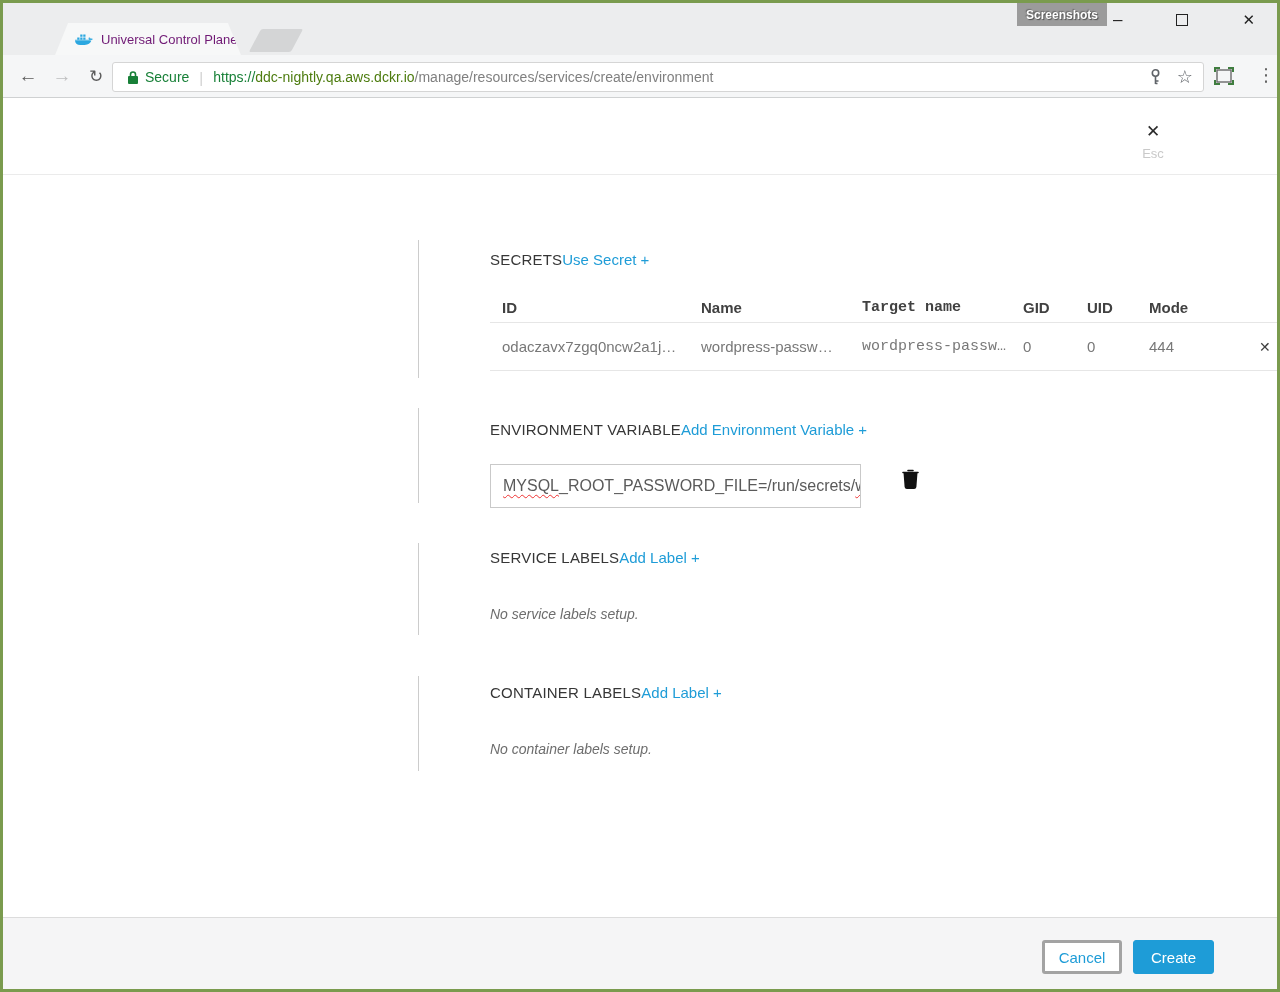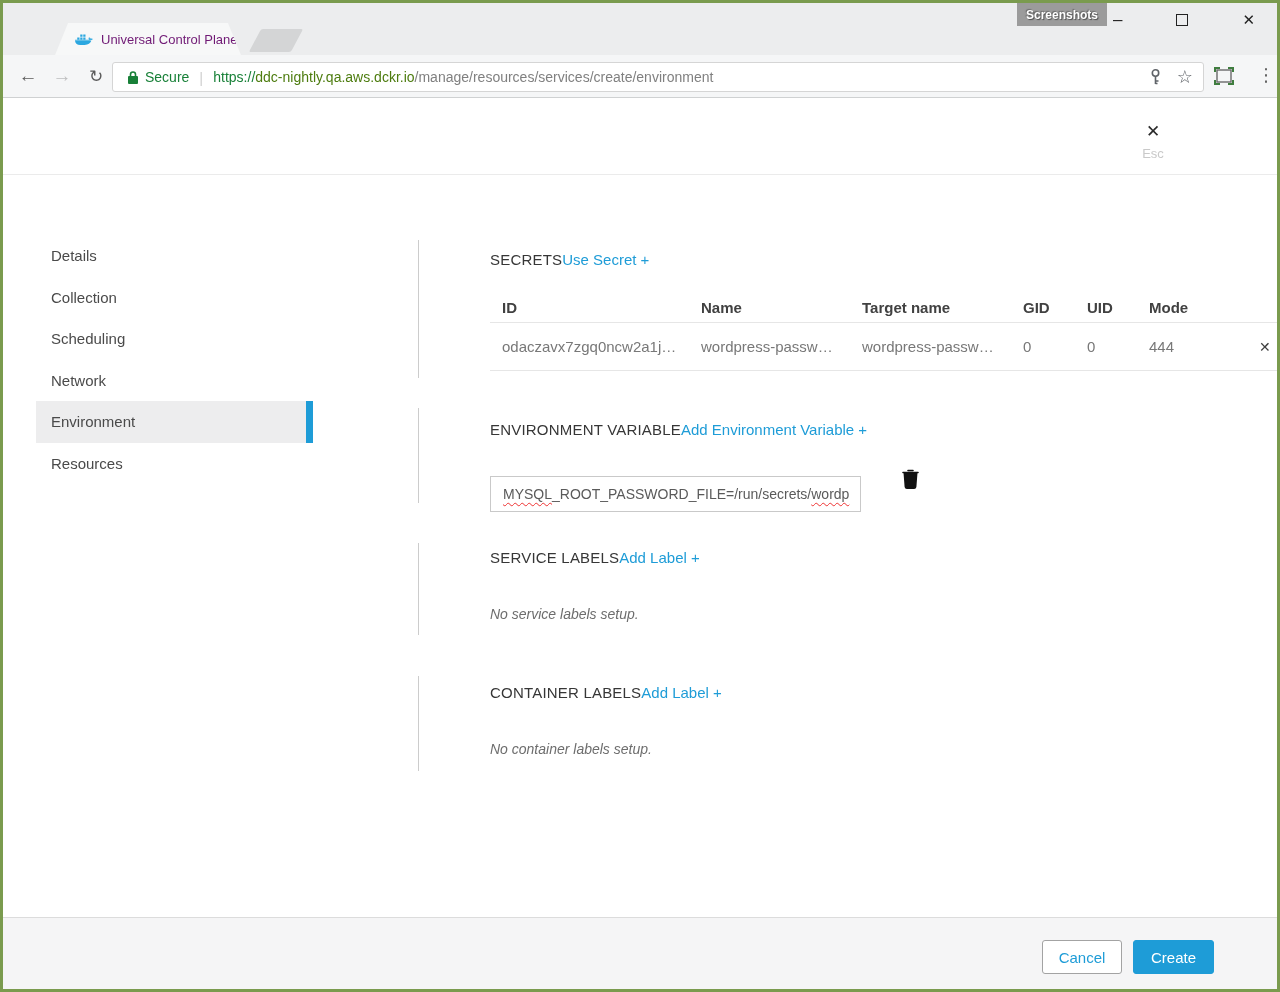--- a/index.html
+++ b/index.html
@@ -64,38 +64,38 @@
   .content { position:absolute; left:487px; top:0; width:787px; }
   .section-head { position:absolute; display:flex; align-items:center; }
   .section-title { font-size:15px; color:#363636; letter-spacing:0.2px; }
   .link-action { font-size:15px; color:#1e9cd7; cursor:pointer; }
 
   .sec-table { position:absolute; left:0; top:193px; width:787px; }
   .sec-thead { display:flex; align-items:center; height:31px; border-bottom:1px solid #e6e6e6; font-size:15px; font-weight:bold; color:#414141; }
   .sec-row { display:flex; align-items:center; height:48px; border-bottom:1px solid #e6e6e6; font-size:15px; color:#787878; }
   .c-id { width:211px; padding-left:12px; }
   .c-name { width:161px; }
-  .c-target { width:161px; }
+  .c-target { width:161px;font-family:Liberation Mono, monospace; }
   .c-gid { width:64px; }
   .c-uid { width:62px; }
   .c-mode { width:88px; }
   .row-remove { font-size:14px; color:#3f3f3f; margin-left:22px; cursor:pointer; }
 
-  .env-input { position:absolute; left:0; top:365px; width:371px; height:36px; background:#fff; border:1px solid #c9c9c9;
-               font-size:14px; color:#5a5a5a; display:flex; align-items:center; padding-left:12px; white-space:nowrap; overflow:hidden;margin-top:12px; }
+  .env-input { position:absolute; left:0; top:365px; width:371px; height:44px; background:#fff; border:1px solid #c9c9c9;
+               font-size:16px; color:#5a5a5a; display:flex; align-items:center; padding-left:12px; white-space:nowrap; overflow:hidden; }
   .squiggle { text-decoration:underline; text-decoration-style:wavy; text-decoration-color:#e33; text-decoration-thickness:1px; text-underline-offset:3px; }
   .trash-btn { position:absolute; left:412px; top:370px; cursor:pointer; display:flex; }
 
   .empty-text { position:absolute; font-size:14px; font-style:italic; color:#6d6d6d; }
 
   
   .footer { position:absolute; left:0; top:818px; width:1274px; height:72px; background:#f5f5f6; border-top:1px solid #dcdcdc; }
   .btn { position:absolute; top:22px; height:34px; border-radius:3px; font-size:15px; font-family:"Liberation Sans",sans-serif;
          display:flex; align-items:center; justify-content:center; cursor:pointer; }
-  .btn-cancel { left:1039px; width:80px; background:#fff; border:1px solid #a3a3a3; color:#1e9cd7; }
+  .btn-cancel { left:1039px; width:80px; background:#fff; border:3px solid #a3a3a3; color:#1e9cd7; }
   .btn-create { left:1130px; width:81px; background:#1e9cd7; border:1px solid #1e9cd7; color:#fff; }
 </style>
 </head>
 <body>
 
 <div class="frame">
 
   <div class="titlebar">
     <div class="tab">
       <span style="display:flex;">
@@ -158,28 +158,20 @@
 
   <div class="page">
 
     <div class="modal-header">
       <div class="modal-close">
         <span class="modal-close-x">✕</span>
         <span class="modal-esc">Esc</span>
       </div>
     </div>
 
-    <div class="side-nav">
-      <div class="nav-item">Details</div>
-      <div class="nav-item">Collection</div>
-      <div class="nav-item">Scheduling</div>
-      <div class="nav-item">Network</div>
-      <div class="nav-item active">Environment</div>
-      <div class="nav-item">Resources</div>
-    </div>
 
     <div class="vdiv" style="top:141px; height:138px;"></div>
     <div class="vdiv" style="top:309px; height:95px;"></div>
     <div class="vdiv" style="top:444px; height:92px;"></div>
     <div class="vdiv" style="top:577px; height:95px;"></div>
 
     <div class="content">
 
       <div class="section-head" style="top:152px; left:0;">
         <span class="section-title">SECRETS</span>

